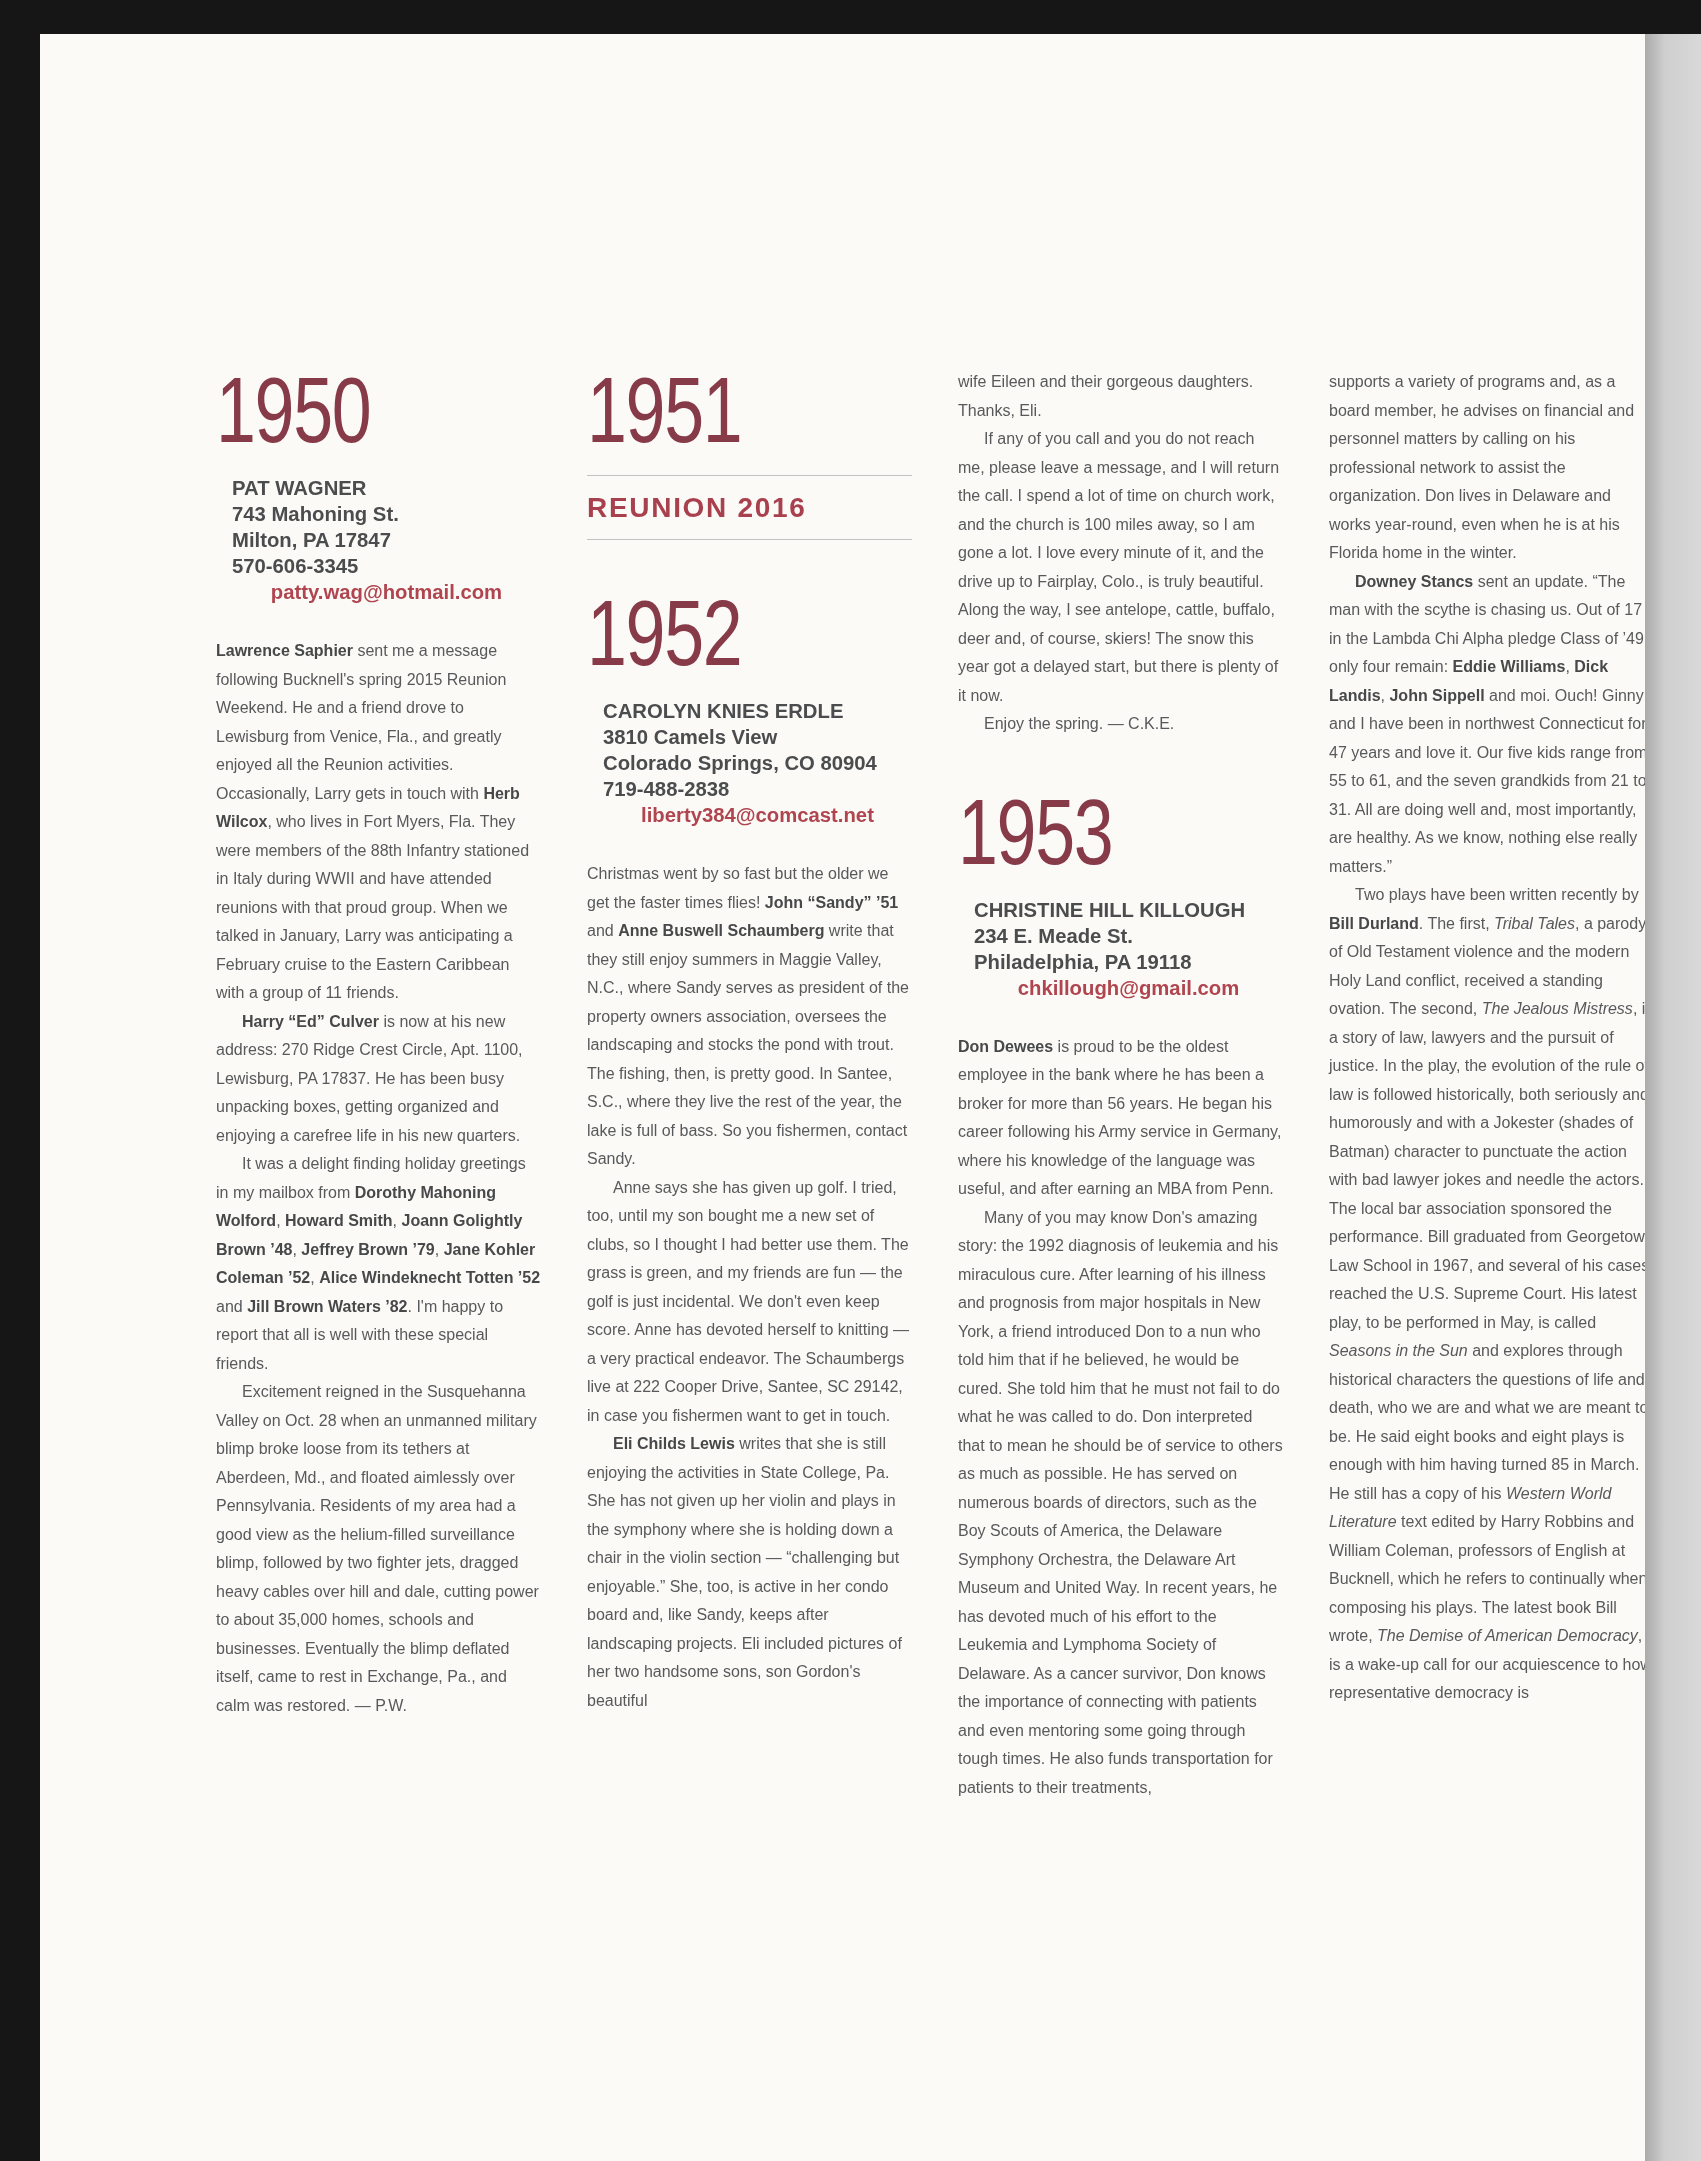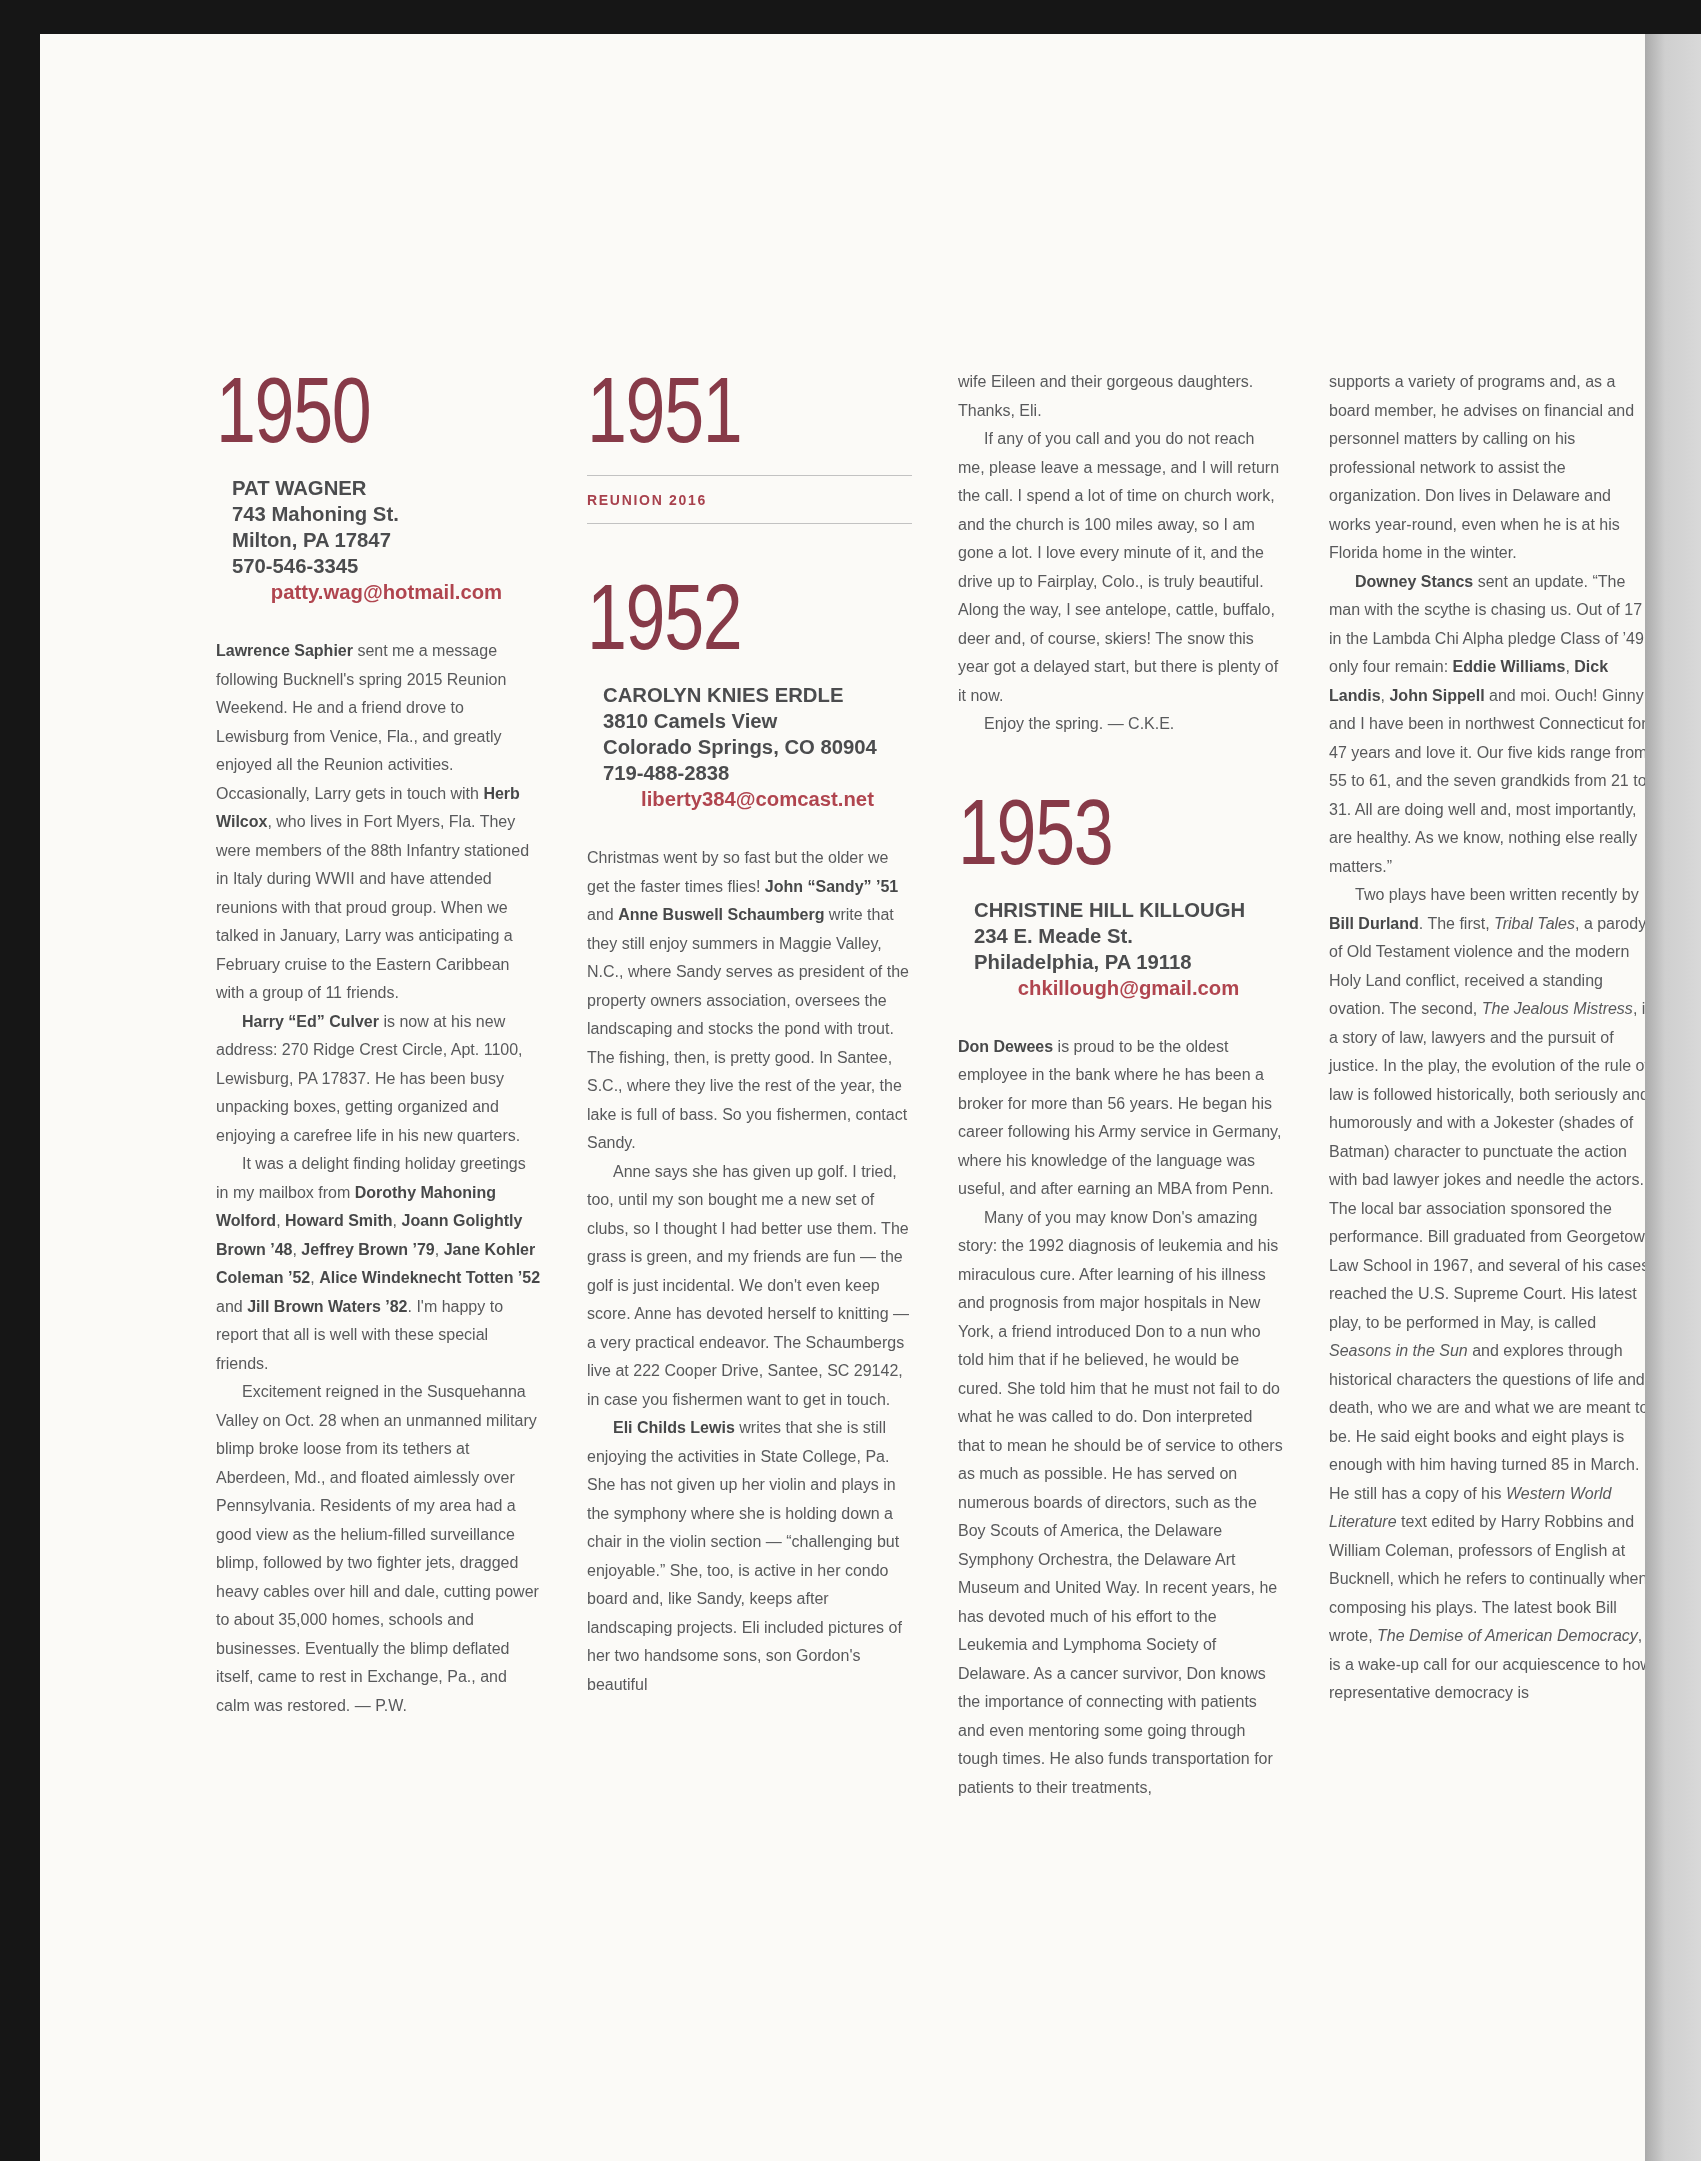--- a/index.html
+++ b/index.html
@@ -40,21 +40,21 @@
     letter-spacing:-1.7px;
     white-space:nowrap;
   }
   .year.gap-top{margin-top:51px;}
   .reunion{
     border-top:1.3px solid #c2c2c2;
     border-bottom:1.3px solid #c2c2c2;
     padding:15.6px 0;
     color:#a8414d;
     font-weight:700;
-    font-size:14px;
+    font-size:28px;
     letter-spacing:1.7px;
     margin:6px 0 34px 0;
   }
   .contact{
     font-weight:700;
     font-size:20.3px;
     line-height:26px;
     color:#4b4c4e;
     margin:0 0 32px 16px;
   }
@@ -73,21 +73,21 @@
 <body>
 
 <div class="page">
   <div class="columns" id="columns">
       <div class="col">
         <div class="year">1950</div>
         <div class="contact">
           <div>PAT WAGNER</div>
           <div>743 Mahoning St.</div>
           <div>Milton, PA 17847</div>
-          <div>570-546-3345</div>
+          <div>570-606-3345</div>
           <div class="email">patty.wag@hotmail.com</div>
         </div>
         <p class="para"><b>Lawrence Saphier</b> sent me a message following Bucknell's spring 2015 Reunion Weekend. He and a friend drove to Lewisburg from Venice, Fla., and greatly enjoyed all the Reunion activities. Occasionally, Larry gets in touch with <b>Herb Wilcox</b>, who lives in Fort Myers, Fla. They were members of the 88th Infantry stationed in Italy during WWII and have attended reunions with that proud group. When we talked in January, Larry was anticipating a February cruise to the Eastern Caribbean with a group of 11 friends.</p>
         <p class="para indent"><b>Harry “Ed” Culver</b> is now at his new address: 270 Ridge Crest Circle, Apt. 1100, Lewisburg, PA 17837. He has been busy unpacking boxes, getting organized and enjoying a carefree life in his new quarters.</p>
         <p class="para indent">It was a delight finding holiday greetings in my mailbox from <b>Dorothy Mahoning Wolford</b>, <b>Howard Smith</b>, <b>Joann Golightly Brown ’48</b>, <b>Jeffrey Brown ’79</b>, <b>Jane Kohler Coleman ’52</b>, <b>Alice Windeknecht Totten ’52</b> and <b>Jill Brown Waters ’82</b>. I'm happy to report that all is well with these special friends.</p>
         <p class="para indent">Excitement reigned in the Susquehanna Valley on Oct. 28 when an unmanned military blimp broke loose from its tethers at Aberdeen, Md., and floated aimlessly over Pennsylvania. Residents of my area had a good view as the helium-filled surveillance blimp, followed by two fighter jets, dragged heavy cables over hill and dale, cutting power to about 35,000 homes, schools and businesses. Eventually the blimp deflated itself, came to rest in Exchange, Pa., and calm was restored. — P.W.</p>
       </div>
       <div class="col">
         <div class="year">1951</div>
         <div class="reunion">REUNION 2016</div>

